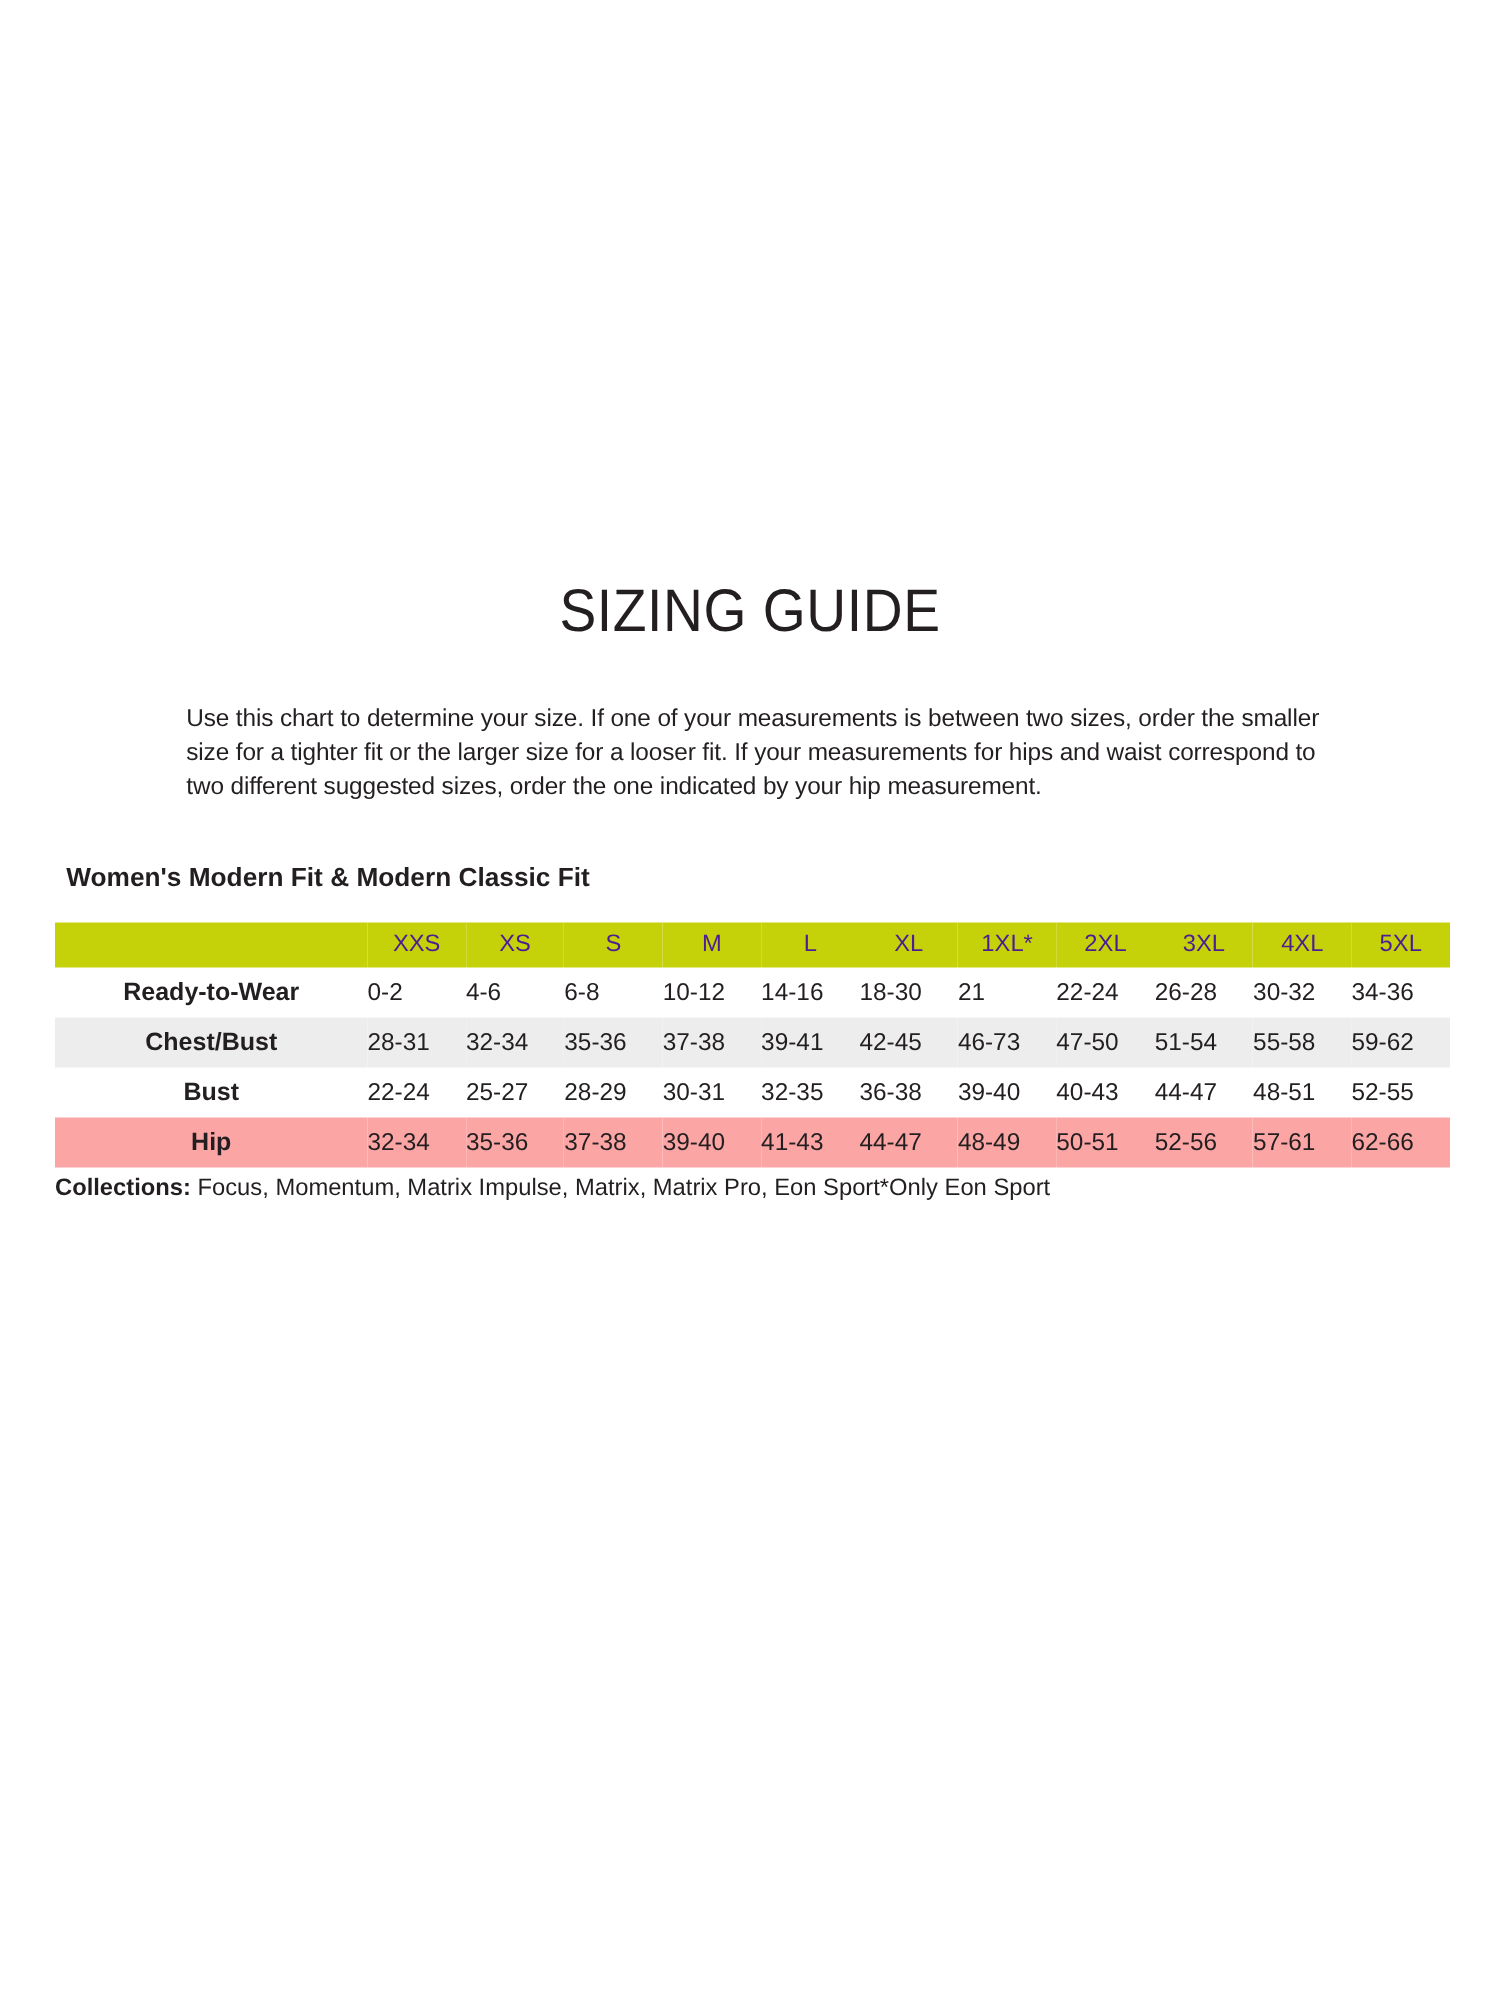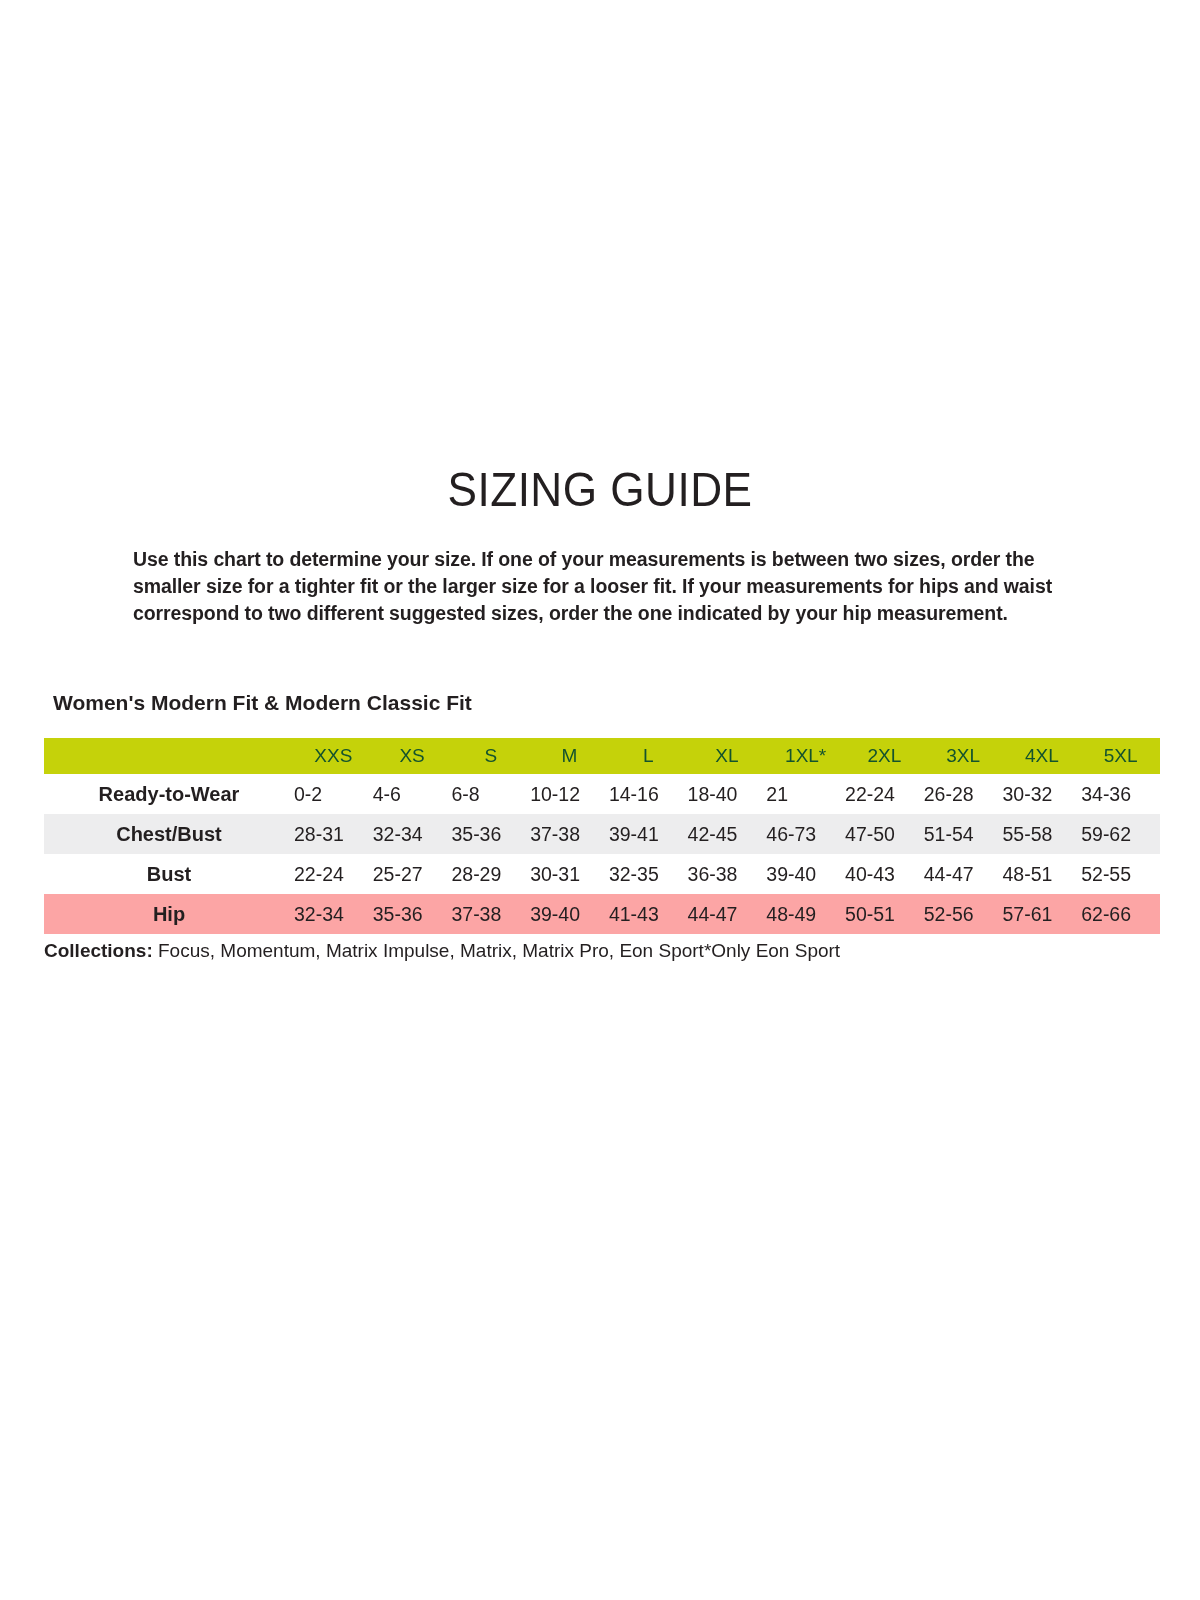--- a/index.html
+++ b/index.html
@@ -33,24 +33,24 @@
     letter-spacing: 0.5px;
     transform: scaleX(0.92);
     transform-origin: 50% 50%;
     white-space: nowrap;
   }
   .intro {
     position: absolute;
     top: 546px;
     left: 133px;
     width: 922px;
-    margin: 0;
+    margin: 16px;
     font-size: 19.5px;
     line-height: 27px;
-    font-weight: 700;
+    font-weight: 400;
     letter-spacing: -0.1px;
   }
   .section-heading {
     position: absolute;
     top: 691px;
     left: 53px;
     margin: 0;
     font-size: 21px;
     font-weight: 700;
     letter-spacing: 0;
@@ -62,21 +62,21 @@
     width: 1116px;
     border-collapse: collapse;
     table-layout: fixed;
   }
   .size-table col.label-col { width: 250px; }
   .size-table thead th {
     height: 36px;
     padding: 0;
     font-size: 19px;
     font-weight: 400;
-    color: #14532d;
+    color: #4c1d95;
     text-align: center;
     vertical-align: middle;
   }
   .size-table tbody td, .size-table tbody th {
     height: 40px;
     padding: 0;
     vertical-align: middle;
   }
   .size-table tbody th.row-label {
     font-size: 20px;
@@ -131,21 +131,21 @@
         </tr>
     </thead>
     <tbody>
         <tr>
           <th class="row-label">Ready-to-Wear</th>
           <td class="cell-value">0-2</td>
           <td class="cell-value">4-6</td>
           <td class="cell-value">6-8</td>
           <td class="cell-value">10-12</td>
           <td class="cell-value">14-16</td>
-          <td class="cell-value">18-40</td>
+          <td class="cell-value">18-30</td>
           <td class="cell-value">21</td>
           <td class="cell-value">22-24</td>
           <td class="cell-value">26-28</td>
           <td class="cell-value">30-32</td>
           <td class="cell-value">34-36</td>
         </tr>
         <tr style="background: rgb(237, 237, 238);">
           <th class="row-label">Chest/Bust</th>
           <td class="cell-value">28-31</td>
           <td class="cell-value">32-34</td>

